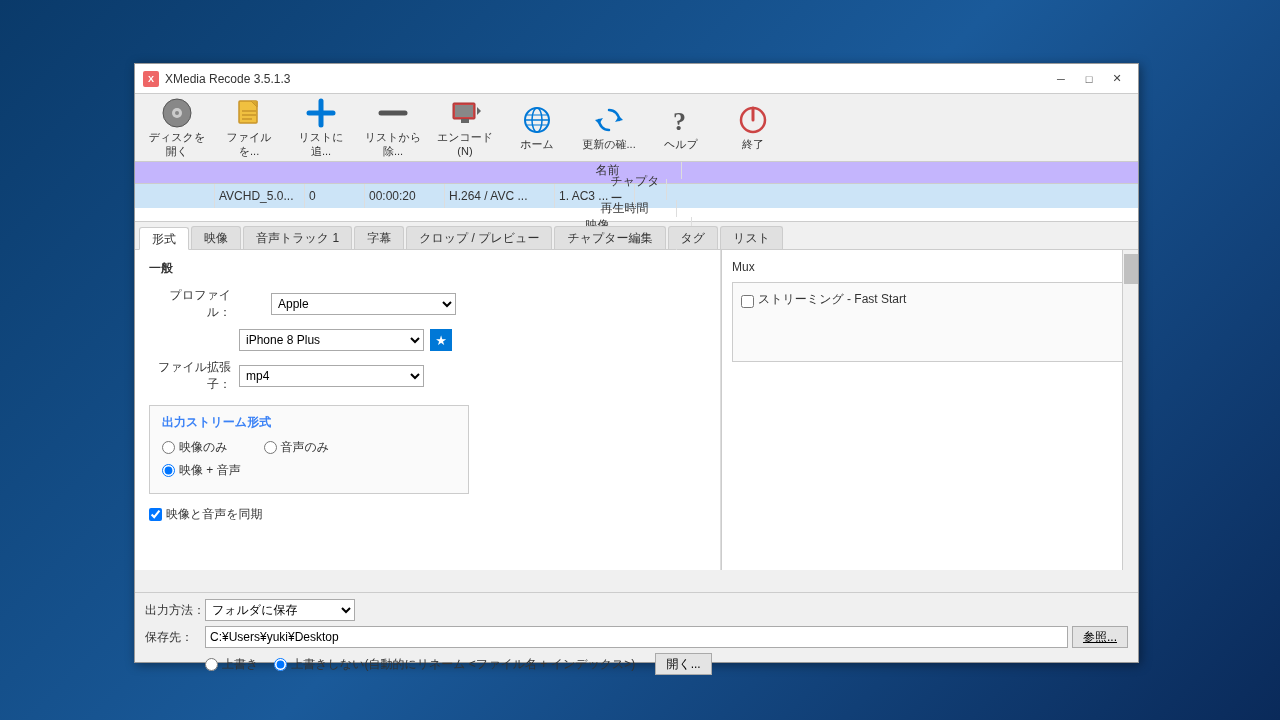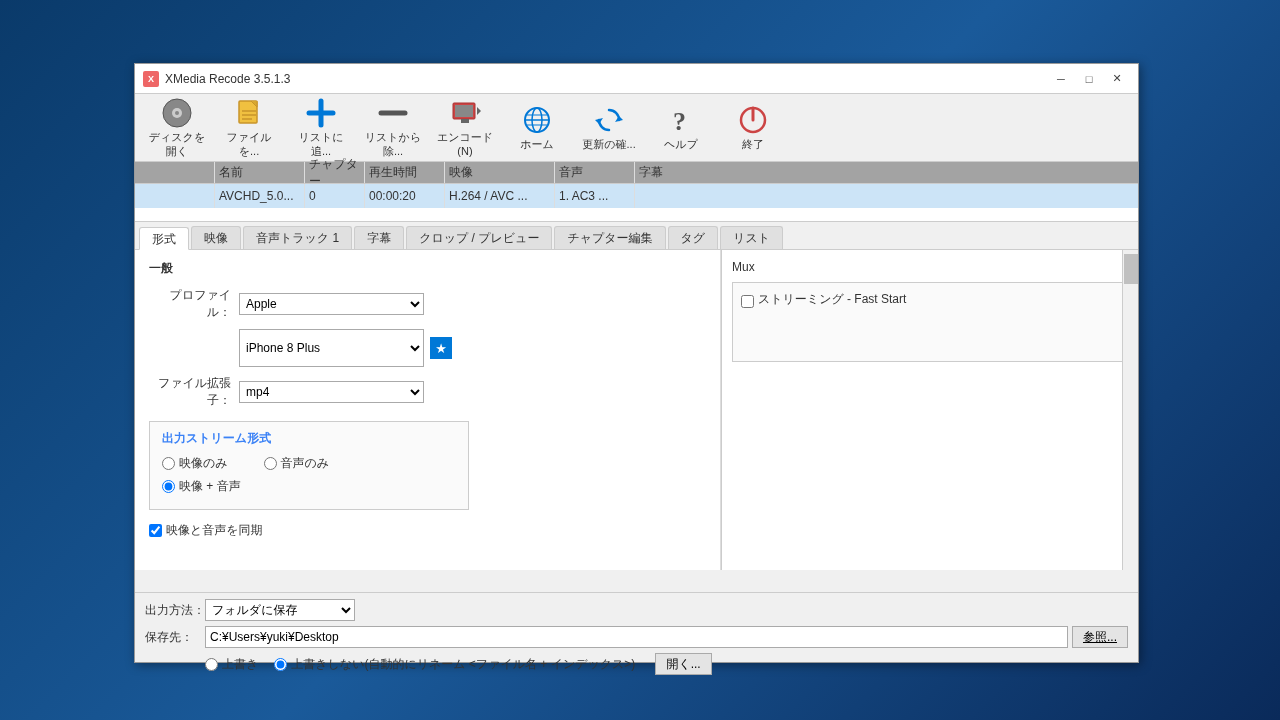--- a/index.html
+++ b/index.html
@@ -126,23 +126,25 @@
       line-height: 1.2;
     }
 
     .file-list {
       background: white;
       border-bottom: 1px solid #ccc;
       height: 60px;
     }
     .file-list-header {
       display: flex;
-      background: #a3a3a3;
+      background: #c4b5fd;
       border-bottom: 1px solid #ccc;
       height: 22px;
+      align-items: center;
+      flex-direction: column;
     }
     .col-thumb { width: 80px; border-right: 1px solid #ddd; height: 100%; display: flex; align-items: center; padding: 0 4px; }
     .col-name { width: 90px; border-right: 1px solid #ddd; height: 100%; display: flex; align-items: center; padding: 0 4px; font-size: 12px; color: #333; }
     .col-chap { width: 60px; border-right: 1px solid #ddd; height: 100%; display: flex; align-items: center; padding: 0 4px; font-size: 12px; color: #333; }
     .col-dur { width: 80px; border-right: 1px solid #ddd; height: 100%; display: flex; align-items: center; padding: 0 4px; font-size: 12px; color: #333; }
     .col-vid { width: 110px; border-right: 1px solid #ddd; height: 100%; display: flex; align-items: center; padding: 0 4px; font-size: 12px; color: #333; }
     .col-aud { width: 80px; border-right: 1px solid #ddd; height: 100%; display: flex; align-items: center; padding: 0 4px; font-size: 12px; color: #333; }
     .col-sub { width: 80px; height: 100%; display: flex; align-items: center; padding: 0 4px; font-size: 12px; color: #333; }
 
     .file-row {
@@ -475,28 +477,28 @@
     </div>
 
     <div style="display:flex; background:white; height:calc(100% - 30px - 22px - 68px - 60px - 28px - 70px); position:relative;">
 
       <div class="left-content">
         <div class="section-title">一般</div>
 
         <div class="form-row">
           <div class="form-label">プロファイル：</div>
           <div style="display:flex; align-items:center; gap:3px;">
-            <select style="width:185px; height:22px; font-size:12px; border:1px solid #aaa;">
+            <select style="width:185px; height:22px; font-size:12px; border:1px solid #aaa;margin-left:32px;">
               <option>Apple</option>
             </select>
           </div>
         </div>
 
         <div class="form-row" style="margin-left:90px; margin-bottom:8px;">
-          <select style="width:185px; height:38px; font-size:12px; border:1px solid #aaa; margin-right:3px;">
+          <select style="width:185px; height:22px; font-size:12px; border:1px solid #aaa; margin-right:3px;">
             <option>iPhone 8 Plus</option>
           </select>
           <button class="star-btn">★</button>
         </div>
 
         <div class="form-row">
           <div class="form-label">ファイル拡張子：</div>
           <select style="width:185px; height:22px; font-size:12px; border:1px solid #aaa;">
             <option>mp4</option>
           </select>

